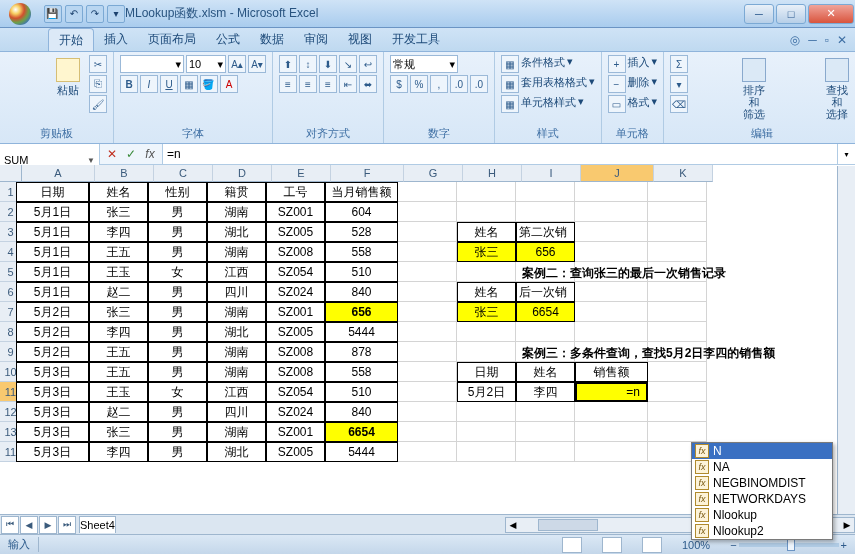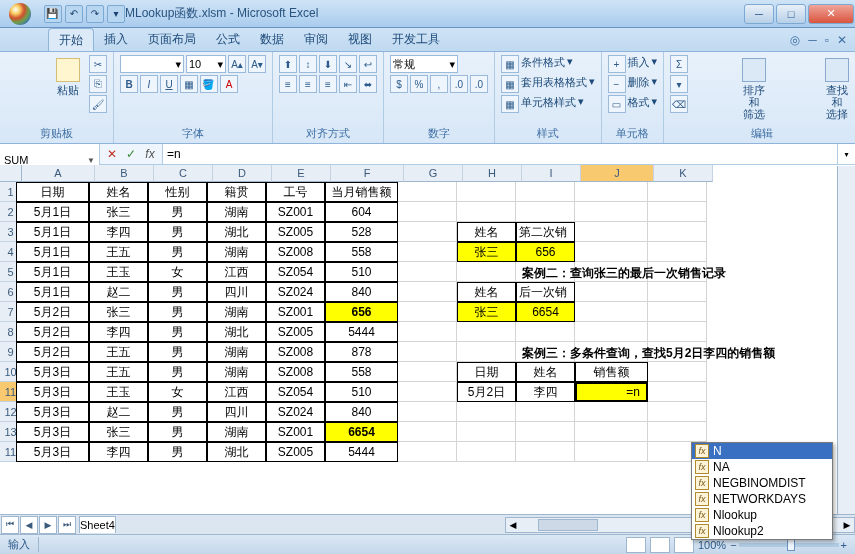--- a/index.html
+++ b/index.html
@@ -83,21 +83,21 @@
 .navbtn { width:18px; height:18px; border:1px solid #9eb6ce; background:#fff; display:flex; align-items:center; justify-content:center; font-size:9px; color:#3b5b7c; margin-left:1px;}
 .stab { padding:2px 0; background:#fff; border:1px solid #9eb6ce; border-bottom:none; margin-left:3px; font-size:11px;}
 .hscroll { margin-left:auto; width:350px; height:16px; background:#e8eef5; border:1px solid #9eb6ce; display:flex; align-items:center;}
 .hscroll .thumb { width:60px; height:12px; background:#cdd9e7; border:1px solid #9eb6ce; margin-left:18px;}
 .hscroll .arr { width:14px; text-align:center; font-size:9px;}
 .vscroll { position:absolute; right:0; top:166px; width:18px; bottom:40px; background:#e8eef5; border-left:1px solid #9eb6ce;}
 
 
 .status { position:absolute; left:0; bottom:0; right:0; height:20px; background: linear-gradient(#dbe8f5,#c4d7ea); border-top:1px solid #9eb6ce; display:flex; align-items:center; font-size:11px; color:#2d5b8b;}
 .status-left { padding:0 8px; border-right:1px solid #9eb6ce;}
-.status-right { margin-left:auto; display:flex; align-items:center; gap:4px; padding:0 8px;}
+.status-right { margin-left:auto; display:flex; align-items:center; gap:20px; padding:0 8px;}
 .viewbtn { width:20px; height:16px; border:1px solid #9eb6ce; background:#fff;}
 .zoom { display:flex; align-items:center; gap:2px;}
 .zoombar { width:100px; height:4px; background:#b0cbe4; position:relative;}
 .zoombar .t { position:absolute; left:48px; top:-4px; width:8px; height:12px; background:#eef5fc; border:1px solid #6b94c4;}
 </style>
 </head>
 <body>
 
 <div class="titlebar">
   <div class="officebtn">

